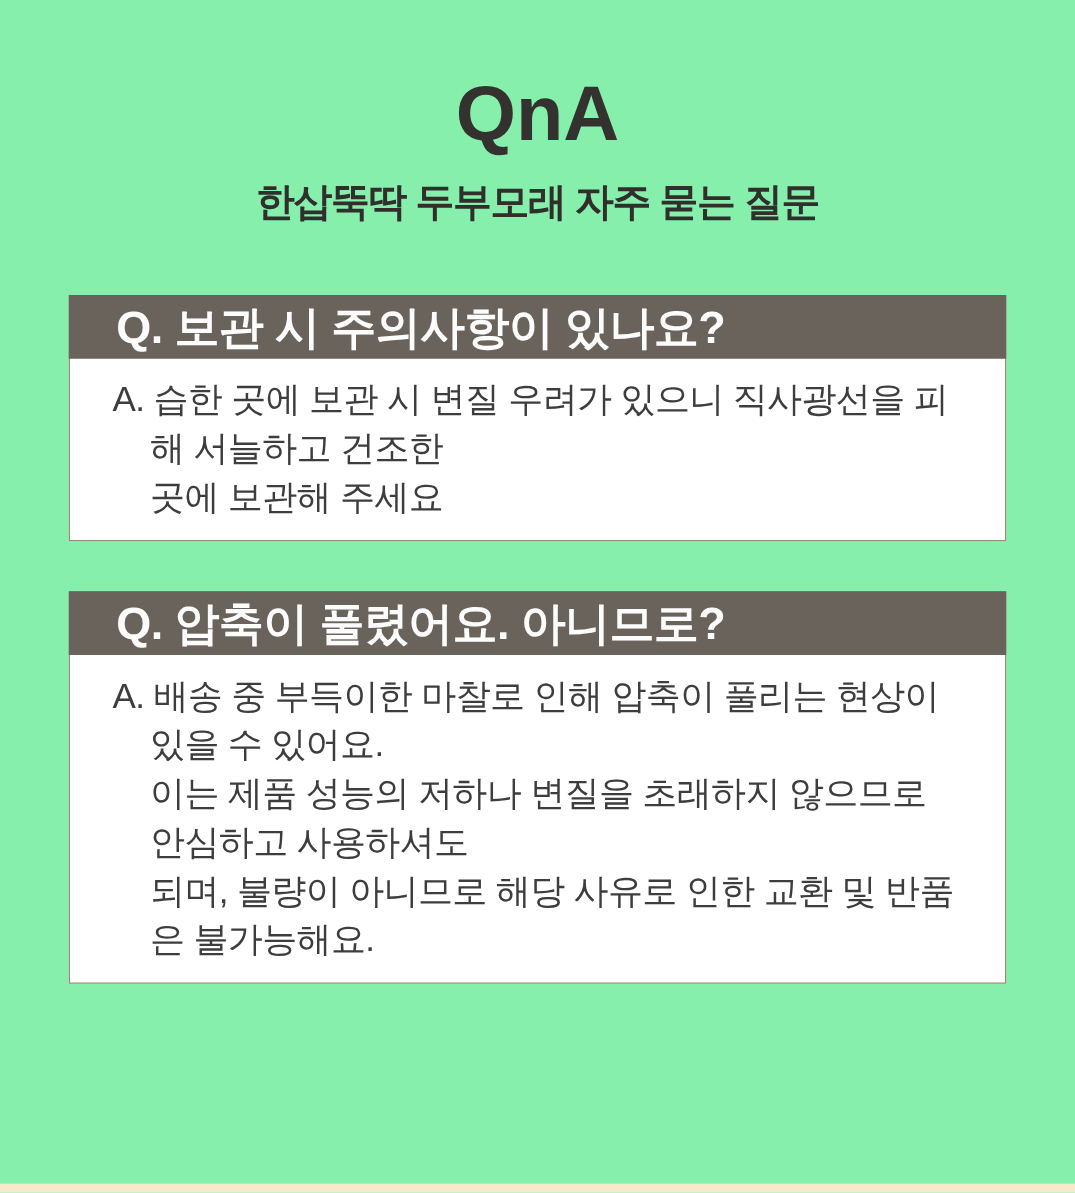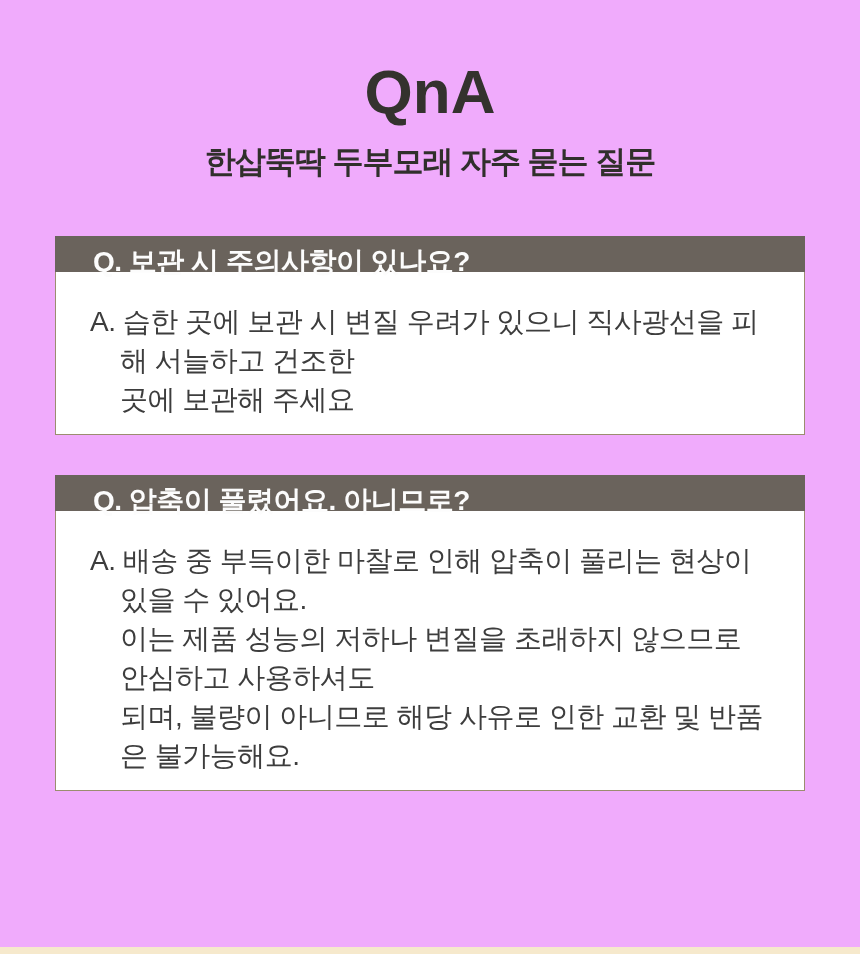--- a/index.html
+++ b/index.html
@@ -7,21 +7,21 @@
     padding: 0;
     width: 860px;
     height: 954px;
     overflow: hidden;
     font-family: "Liberation Sans", "DejaVu Sans", sans-serif;
   }
   .page {
     position: relative;
     width: 860px;
     height: 954px;
-    background: #f0abfc;
+    background: #86efac;
     box-sizing: border-box;
     padding-top: 58px;
   }
   .title {
     margin: 0;
     text-align: center;
     font-size: 62px;
     line-height: 68px;
     font-weight: 800;
     color: #34322E;
@@ -40,30 +40,30 @@
     width: 750px;
     margin: 40px auto 0 auto;
     border: 1px solid #9B8D6F;
     background: #FFFFFF;
     box-sizing: border-box;
   }
   .faq-box.first {
     margin-top: 52px;
   }
   .q-bar {
-    height: 36px;
+    height: 51px;
     line-height: 51px;
     background: #6A635C;
     color: #FCFCFC;
-    font-size: 28px;
+    font-size: 36px;
     font-weight: 700;
     letter-spacing: -0.5px;
     padding-left: 38px;
     box-sizing: border-box;
-    margin: -1px -1px 17px -1px; 
+    margin: -1px -1px 0 -1px; 
   }
   .a-body {
     padding: 13px 30px 15px 34px;
   }
   .a-text {
     margin: 0;
     white-space: pre-line;
     font-size: 28px;
     line-height: 39px;
     color: #3D3D3D;

